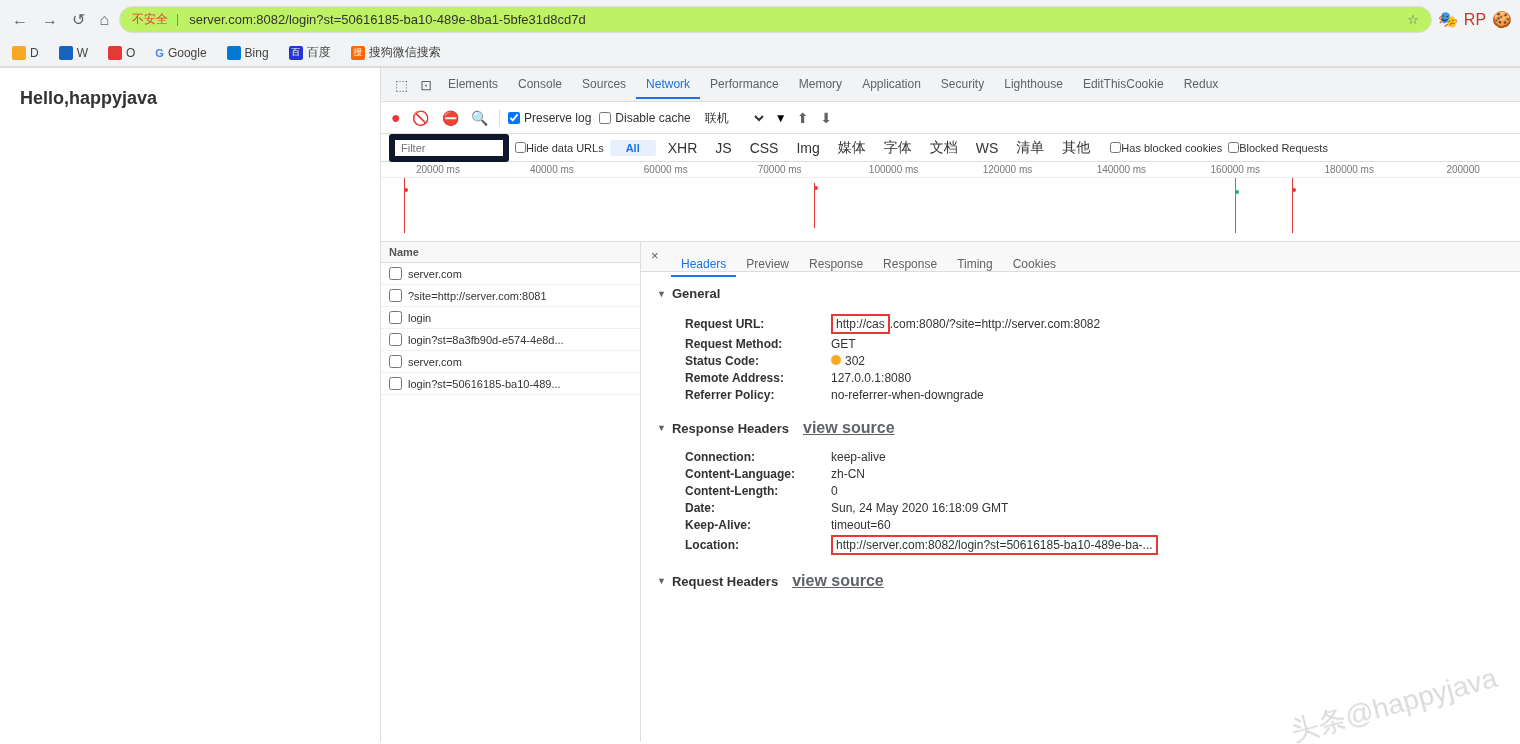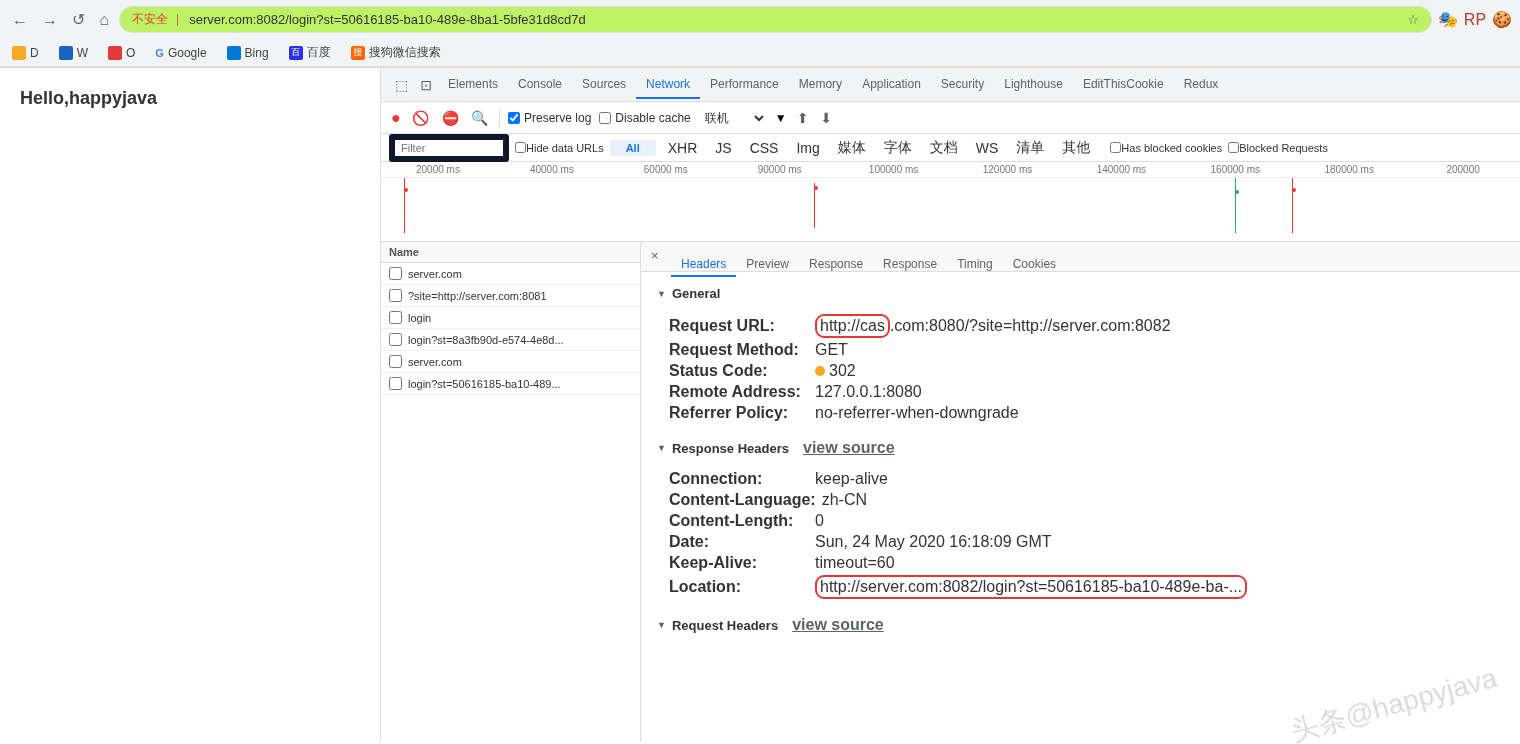--- a/index.html
+++ b/index.html
@@ -73,23 +73,23 @@
     
     .detail-panel { flex: 1; overflow-y: auto; padding: 0; }
     .detail-tabs { display: flex; align-items: center; border-bottom: 1px solid #ddd; background: #f8f8f8; padding: 0 30px; height: 30px; }
     .detail-tab { padding: 4px 10px; font-size: 12px; color: #5f6368; cursor: pointer; border-bottom: 2px solid transparent; margin-top: 17px; }
     .detail-tab.active { color: #1a73e8; border-bottom: 2px solid #1a73e8; }
 
     .detail-content { padding: 8px 16px; }
     .section-title { display: flex; align-items: center; gap: 6px; font-size: 13px; font-weight: bold; color: #333; padding: 6px 0; cursor: pointer; }
     .section-title::before { content: "▼"; font-size: 9px; color: #5f6368; }
     .section-body { padding: 4px 0 8px 12px; }
-    .detail-row { display: flex; align-items: baseline; margin: 3px 0; font-size: 16px; }
+    .detail-row { display: flex; align-items: baseline; margin: 3px 16px; font-size: 12px; }
     .detail-label { font-weight: bold; color: #333; white-space: nowrap; margin-right: 6px; min-width: 140px; }
-    .detail-value { color: #333; border-radius: 9px; }
+    .detail-value { color: #333; }
     .detail-value.highlighted { background: #fff; border: 2px solid #e53935; padding: 1px 3px; }
     .status-dot { display: inline-block; width: 10px; height: 10px; border-radius: 50%; background: #f9a825; margin-right: 4px; }
     .view-source-link { color: #5f6368; font-size: 16px; margin-left: 8px; cursor: pointer; text-decoration: underline; }
 
     
     .watermark { position: fixed; bottom: 20px; right: 20px; font-size: 28px; color: rgba(0,0,0,0.15); transform: rotate(-15deg); pointer-events: none; z-index: 1000; }
   </style>
 </head>
 <body>
 
@@ -214,21 +214,21 @@
         <input type="checkbox" style="">
         <span>Blocked Requests</span>
       </label>
     </div>
 
     <div class="timeline-area">
       <div class="timeline-labels">
         <div class="timeline-label">20000 ms</div>
         <div class="timeline-label">40000 ms</div>
         <div class="timeline-label">60000 ms</div>
-        <div class="timeline-label">90000 ms</div>
+        <div class="timeline-label">70000 ms</div>
         <div class="timeline-label">100000 ms</div>
         <div class="timeline-label">120000 ms</div>
         <div class="timeline-label">140000 ms</div>
         <div class="timeline-label">160000 ms</div>
         <div class="timeline-label">180000 ms</div>
         <div class="timeline-label">200000</div>
       </div>
       <div class="timeline-chart" style="position:relative;height:55px;">
 
         <div style="position:absolute;left:2%;top:0;bottom:0;width:1px;background:#e53935;"></div>

